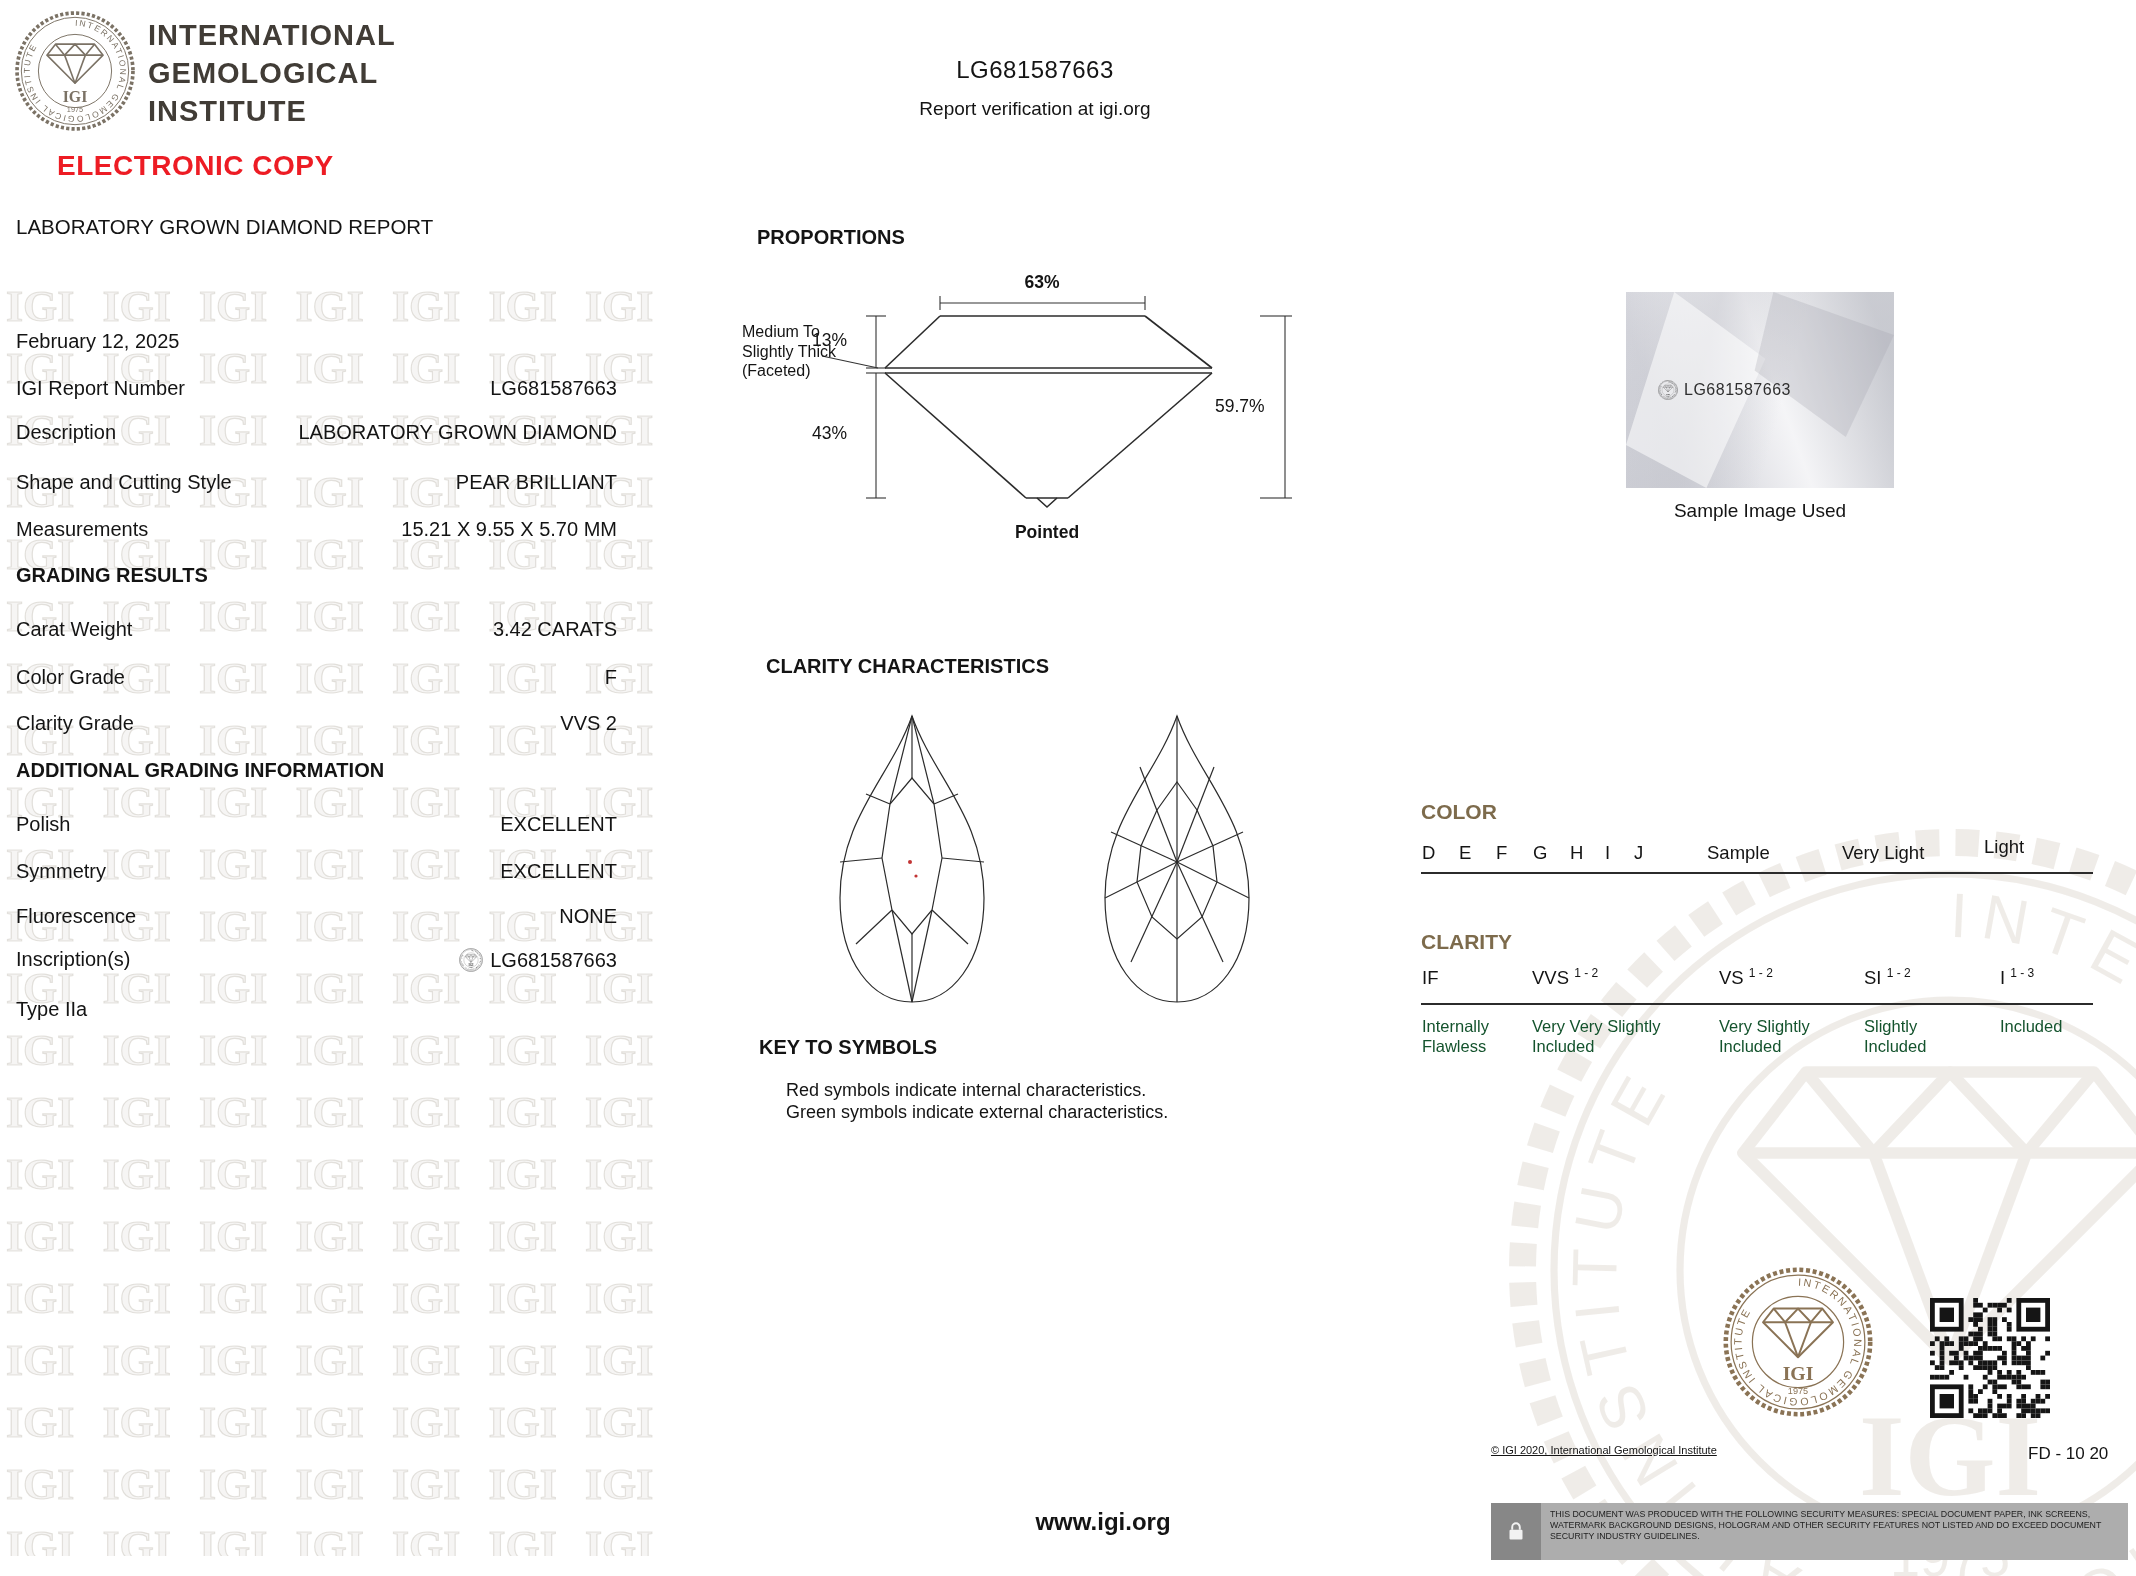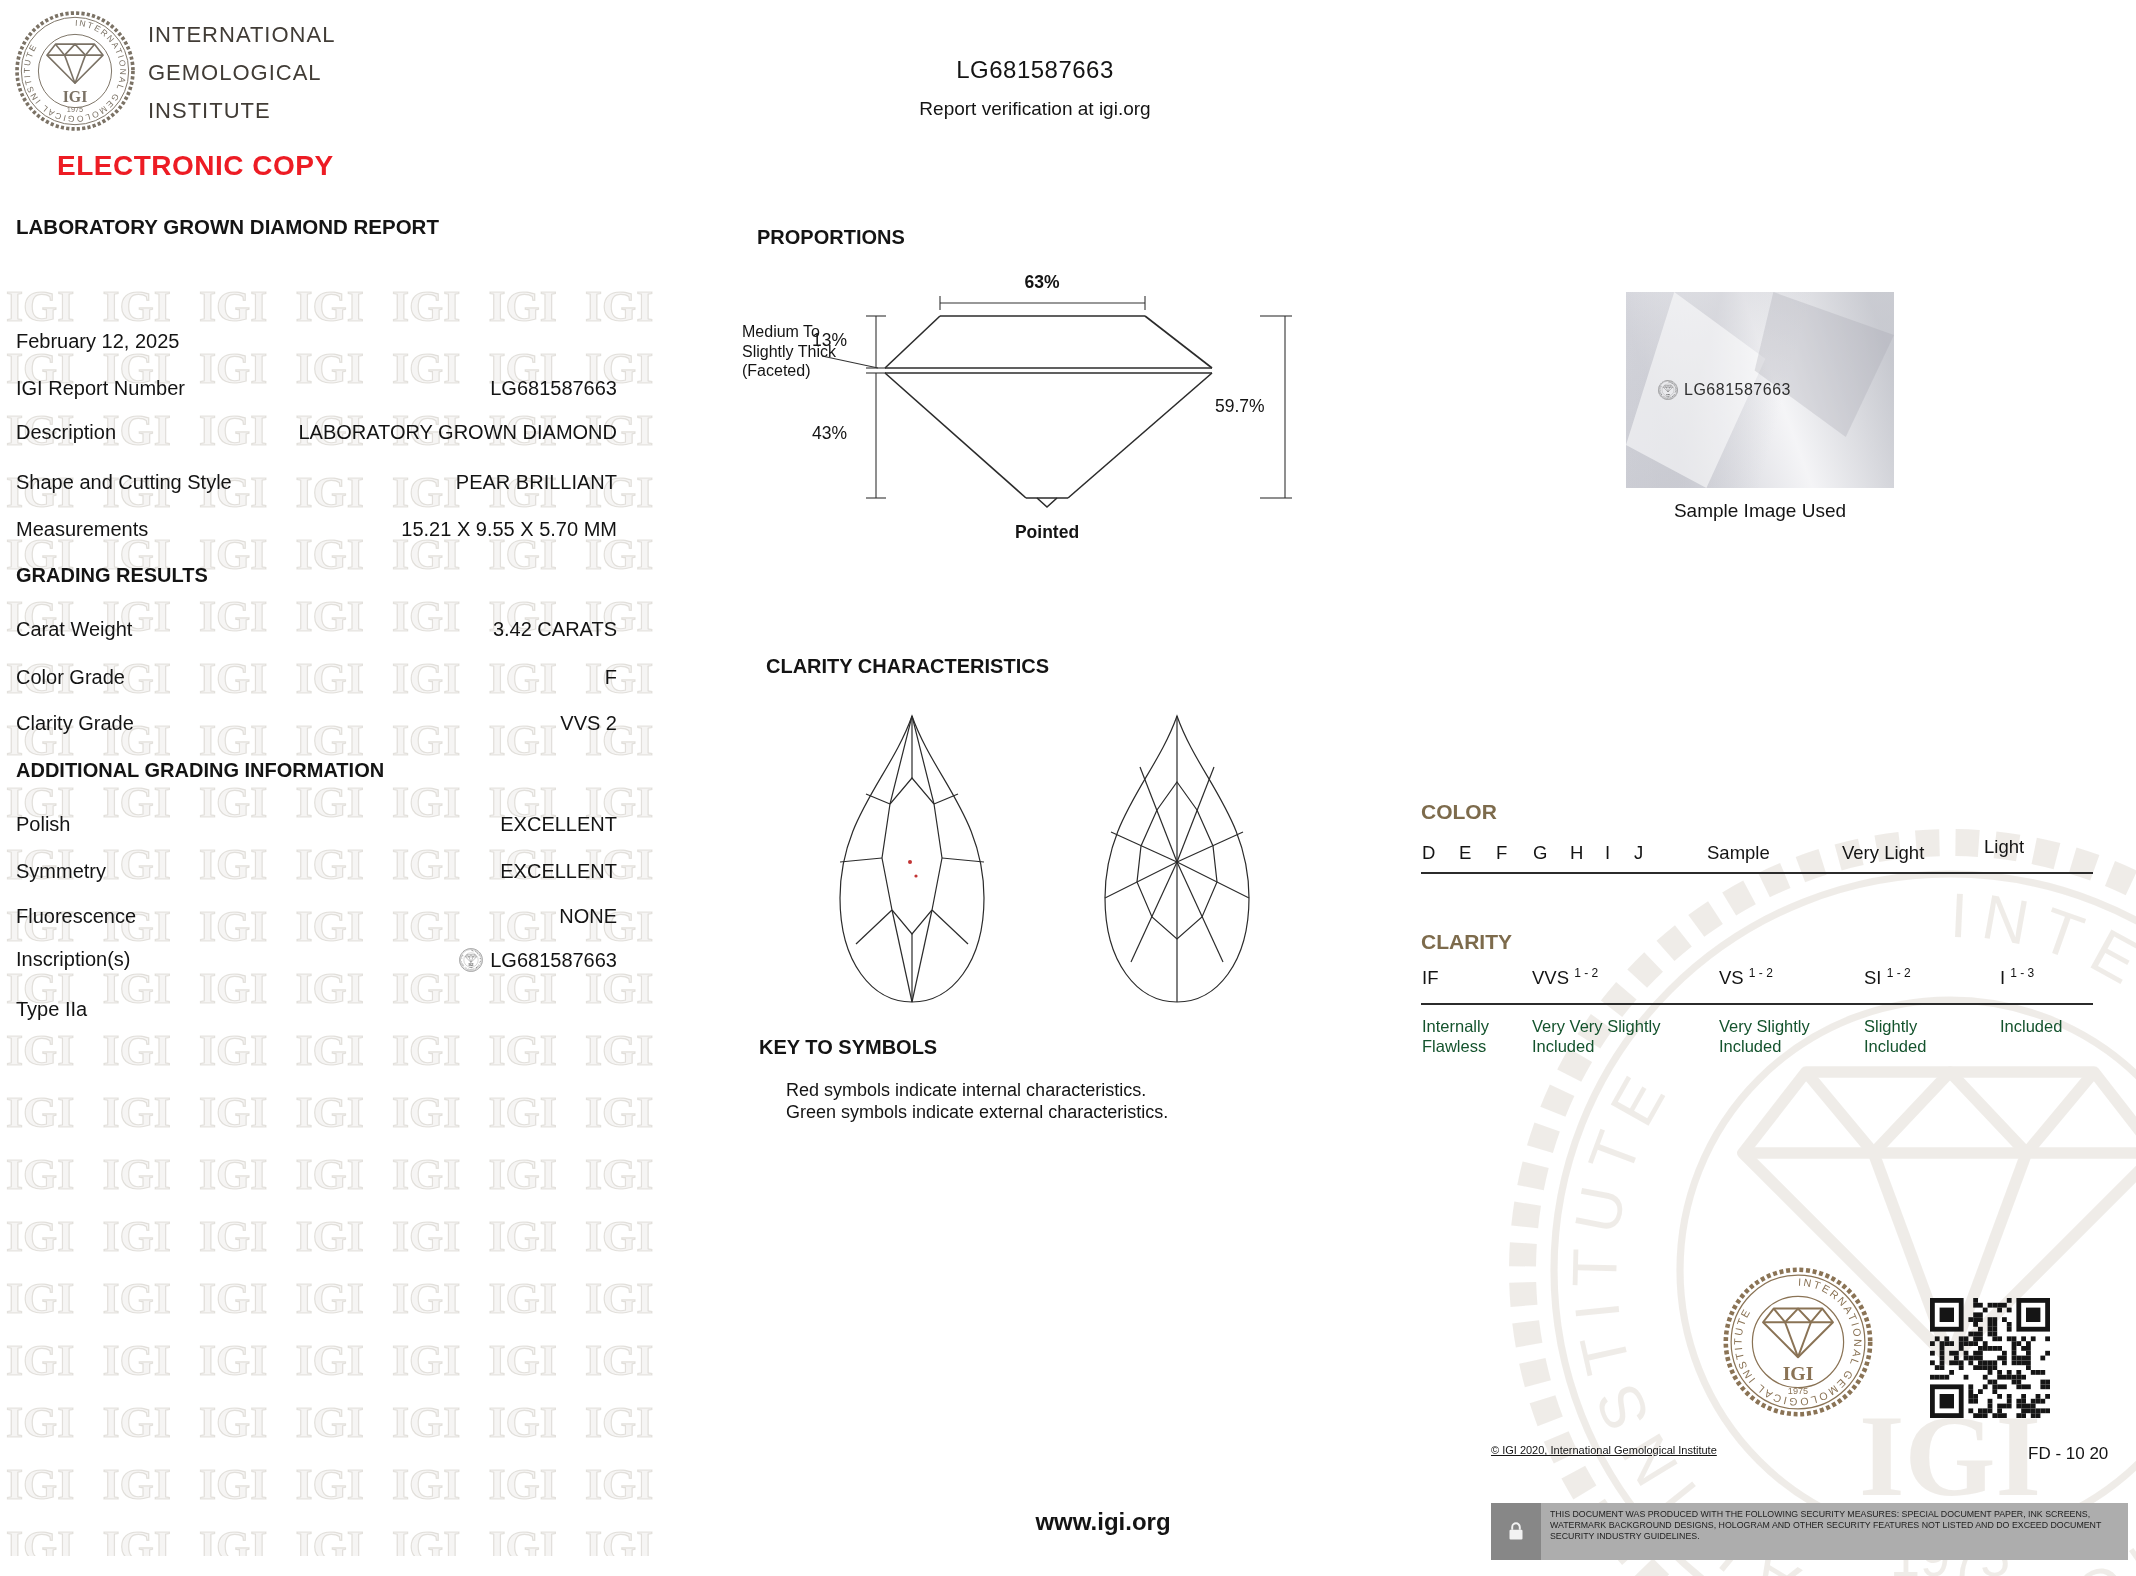--- a/index.html
+++ b/index.html
@@ -14,27 +14,27 @@
     overflow:hidden;display:flex;flex-wrap:wrap;column-gap:28px;row-gap:16px;
     z-index:0;pointer-events:none;
   }
   #wm-tile span{
     font-family:"Liberation Serif",serif;font-weight:bold;font-size:44px;line-height:46px;
     color:rgba(128,118,100,0.07);-webkit-text-stroke:1.2px rgba(128,118,100,0.20);
   }
   .wm-seal{position:absolute;left:1500px;top:820px;width:900px;height:900px;color:#8a7355;opacity:0.13;z-index:0;pointer-events:none;}
   
   .seal-header{position:absolute;left:14px;top:10px;width:122px;height:122px;color:#7b7265;z-index:2;}
-  .org{position:absolute;left:148px;top:16px;z-index:2;font-weight:normal;font-size:22px;line-height:38px;letter-spacing:1px;color:#413c36;}
+  .org{position:absolute;left:148px;top:16px;z-index:2;font-weight:bold;font-size:29px;line-height:38px;letter-spacing:1px;color:#413c36;}
   .ecopy{position:absolute;left:57px;top:150px;z-index:2;font-weight:bold;font-size:28px;letter-spacing:0.5px;color:#ed1c24;}
   .hdr-center{position:absolute;left:825px;top:56px;width:420px;text-align:center;z-index:2;}
   .hdr-num{font-size:24px;letter-spacing:0.5px;}
   .hdr-ver{font-size:19px;margin-top:14px;}
   
-  .rpt-title{position:absolute;left:16px;top:215px;font-weight:bold;font-size:20.5px;z-index:2;}
+  .rpt-title{position:absolute;left:16px;top:215px;font-weight:normal;font-size:20.5px;z-index:2;}
   .lrow{position:absolute;left:16px;width:601px;display:flex;justify-content:space-between;font-size:20px;z-index:2;}
   .lhead{position:absolute;left:16px;font-weight:bold;font-size:20px;z-index:2;}
   .lval{text-align:right;}
   .insc{display:flex;align-items:center;gap:7px;}
   .glyph{width:24px;height:24px;color:#2b2b2b;flex:0 0 auto;}
   .comments{position:absolute;left:16px;top:985px;width:545px;font-size:20px;line-height:24px;z-index:2;}
   .typenote{margin-top:12px;}
   
   .sec-head{position:absolute;font-weight:bold;font-size:20px;z-index:2;}
   .prop-svg{position:absolute;left:700px;top:280px;width:620px;height:270px;z-index:2;}

